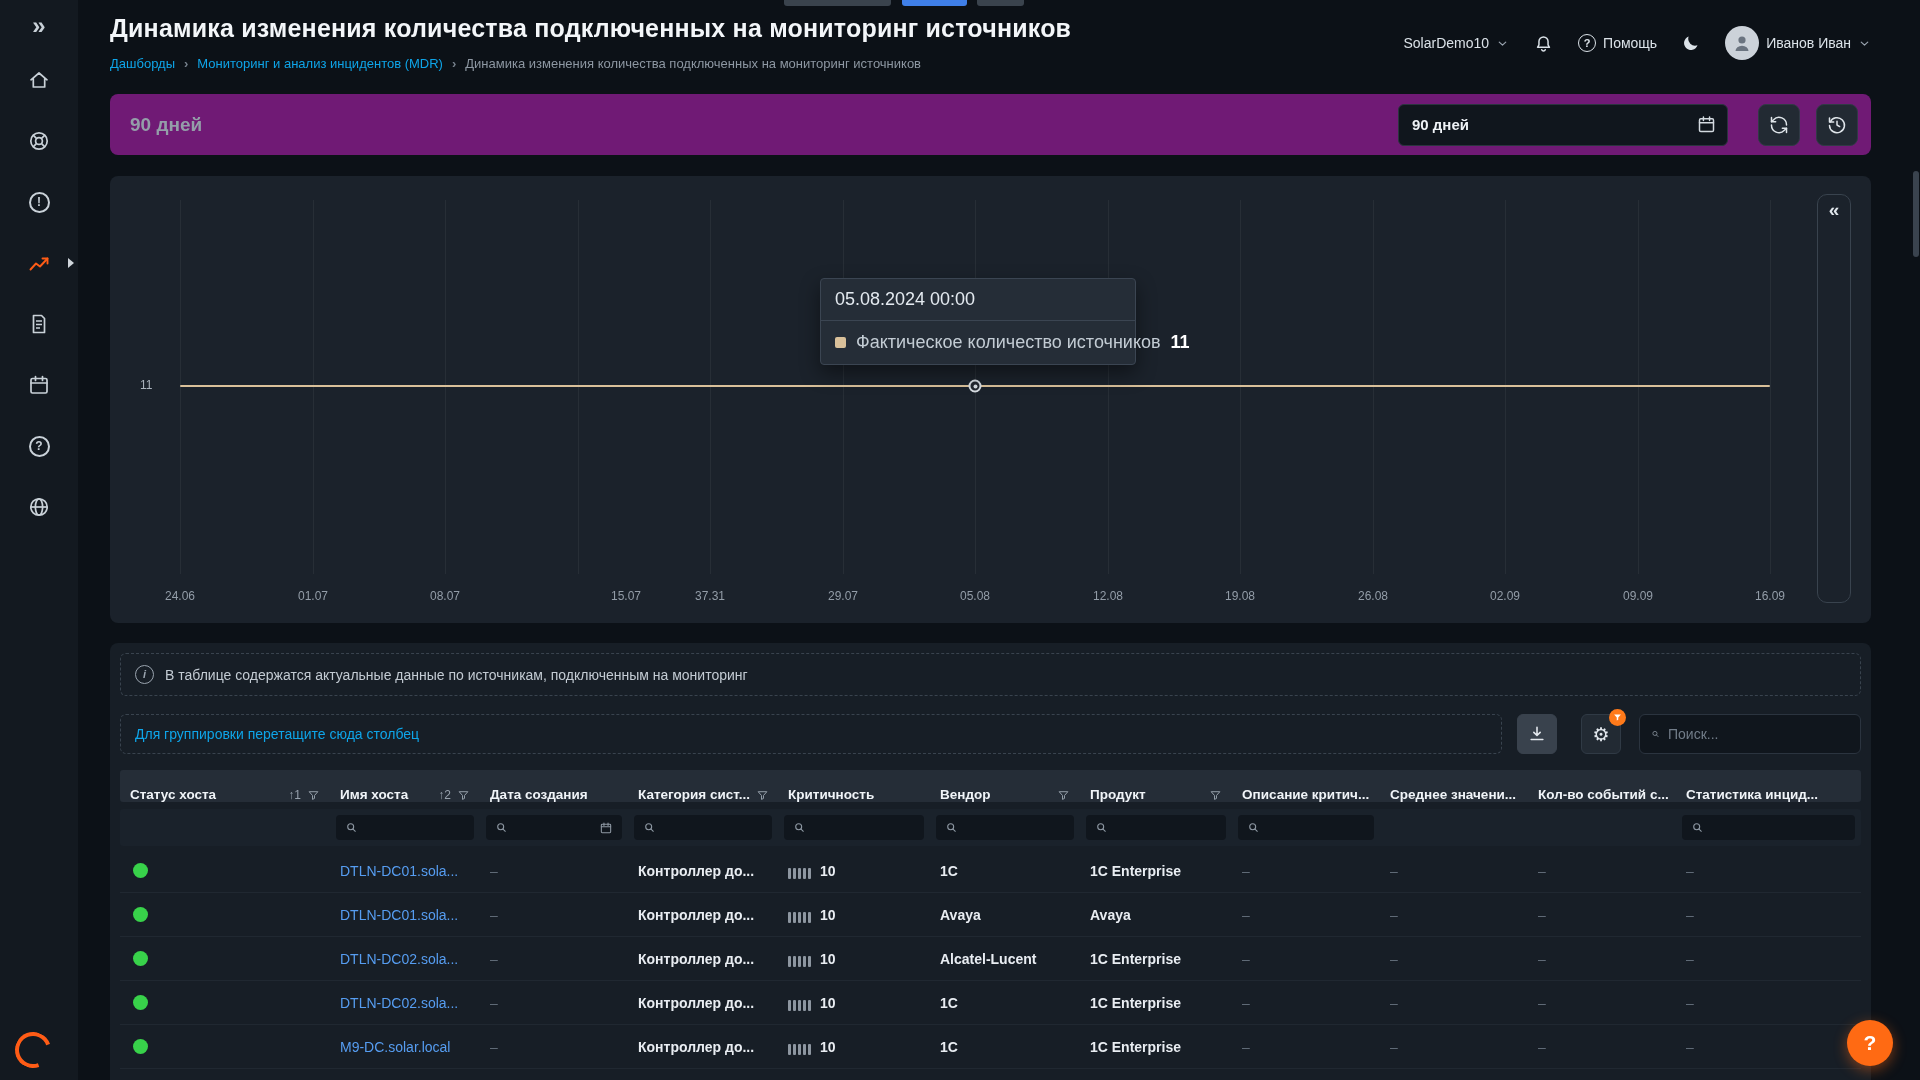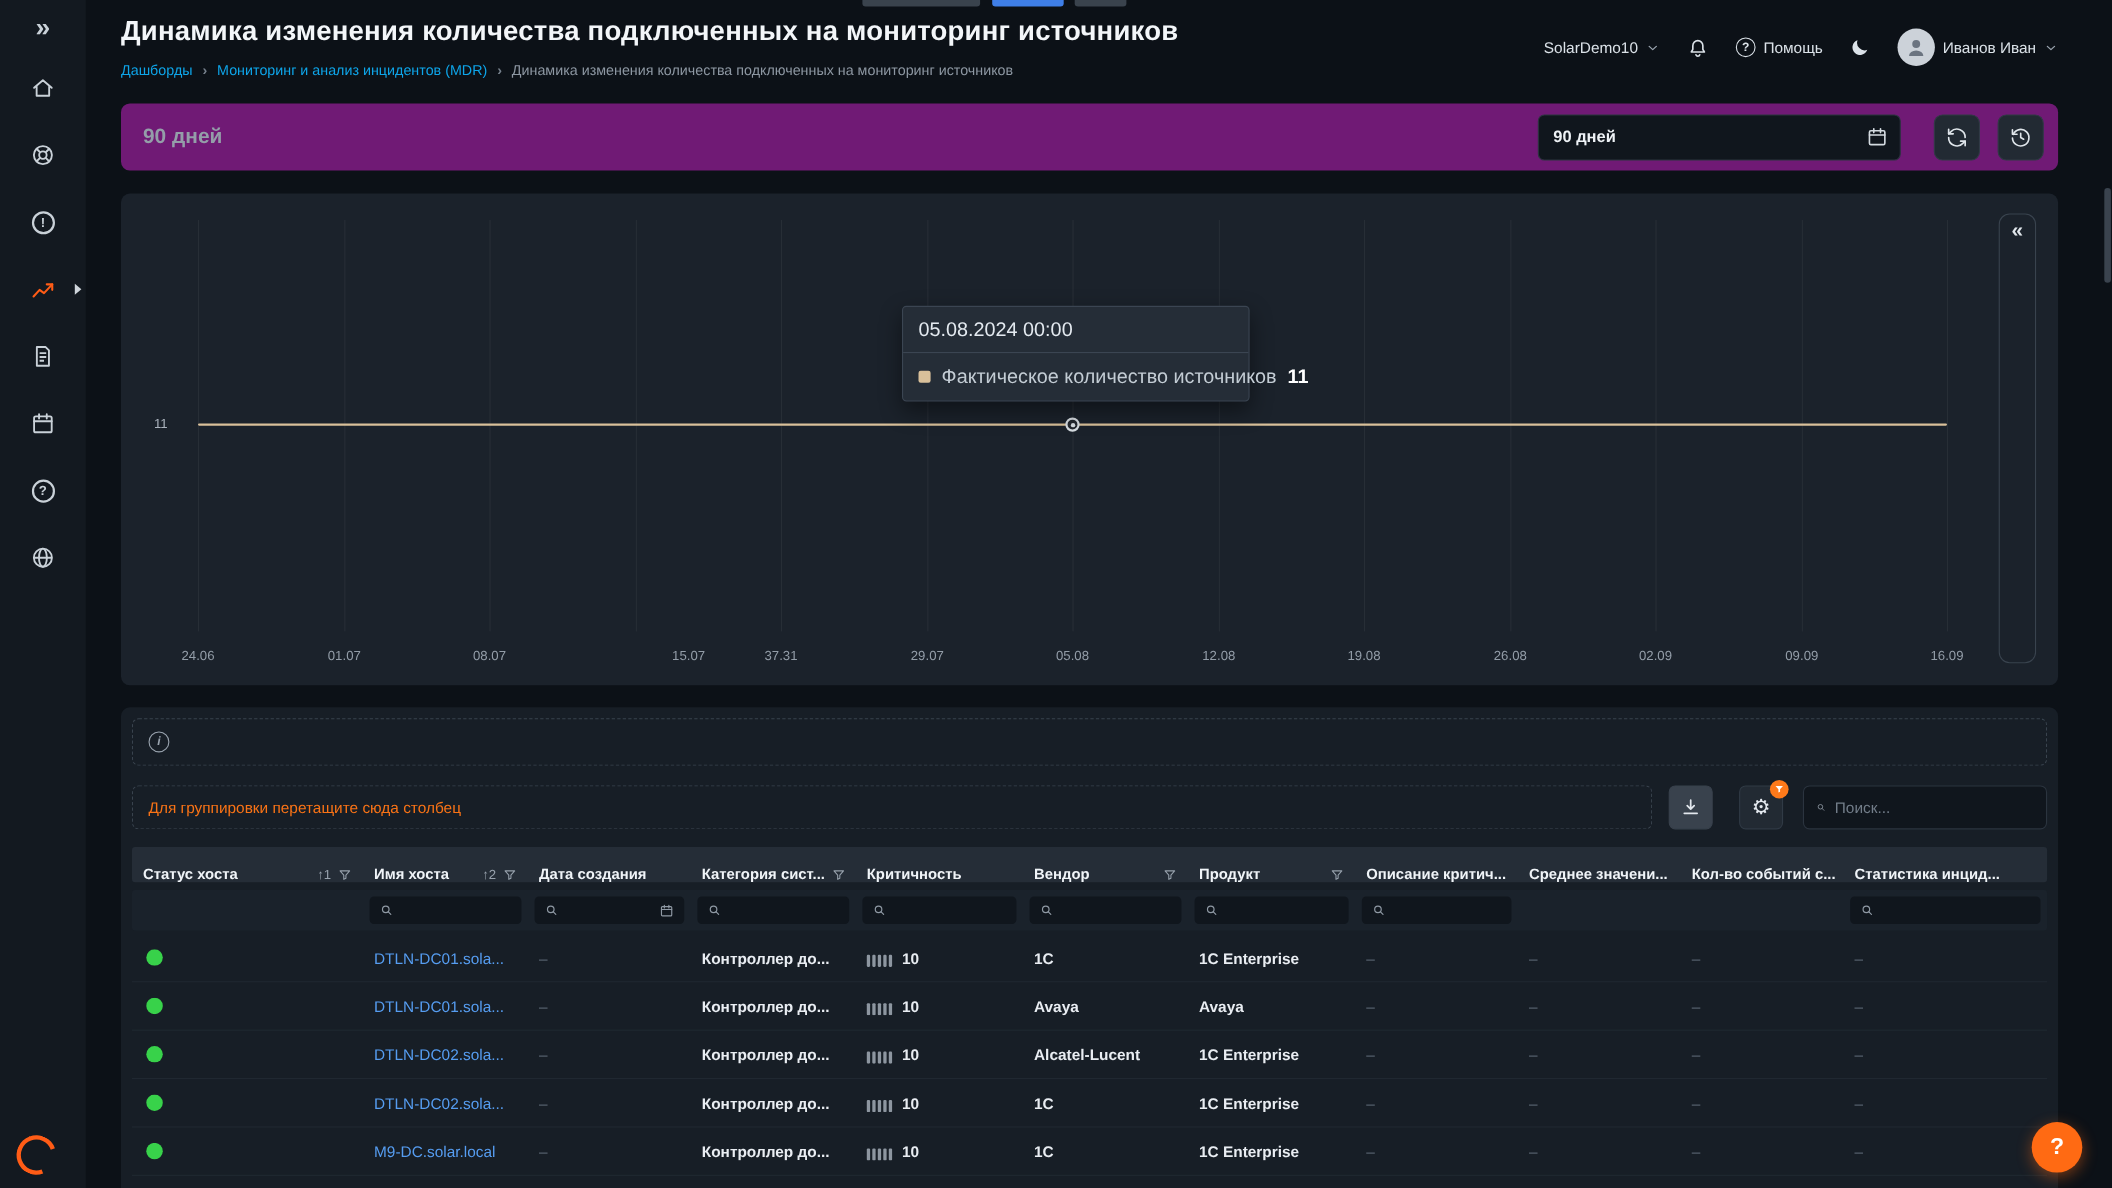--- a/index.html
+++ b/index.html
@@ -80,21 +80,21 @@
   .collapse-btn{color:#e0e6eb;font-size:19px;font-weight:bold;cursor:pointer;line-height:1}
 
   
   .table-card{margin-top:20px;background:#171e26;border-radius:8px 8px 0 0;padding:10px 10px 0;height:470px;
     --cols:210px 150px 148px 150px 152px 150px 152px 148px 148px 148px 185px}
   .info-banner{height:43px;border:1px dashed #39434e;border-radius:6px;display:flex;align-items:center;
     gap:11px;padding:0 14px;color:#c3cbd3;font-size:14px;margin-bottom:18px}
   .info-banner .glyph-circle{width:19px;height:19px;font-size:11px;border-width:1.6px;color:#9aa4af;font-style:italic}
   .group-row{display:flex;align-items:center;margin-bottom:16px}
   .group-drop{flex:1;height:40px;border:1px dashed #39434e;border-radius:6px;display:flex;align-items:center;
-    padding:0 14px;color:#f97316;font-size:14px;margin-right:15px}
+    padding:0 14px;color:#0ea5e9;font-size:14px;margin-right:15px}
   .tool-btn{position:relative;width:40px;height:40px;border-radius:6px;display:flex;align-items:center;
     justify-content:center;cursor:pointer;border:1px solid #303a45;background:#222a33;color:#e3e8ee}
   .tool-btn.solid{background:#39424d;border-color:#39424d}
   .tool-btn .gear-glyph{font-size:19px;line-height:1}
   .badge{position:absolute;top:-6px;right:-6px;width:17px;height:17px;border-radius:50%;background:#ff7a1a;
     display:flex;align-items:center;justify-content:center;color:#fff}
   .btn-gap{margin-right:24px}
   .search-box{display:flex;align-items:center;gap:8px;width:222px;height:40px;background:#10161d;
     border:1px solid #2b343f;border-radius:6px;padding:0 11px;margin-left:18px;color:#8f99a4}
   .search-box input{flex:1;background:transparent;border:none;outline:none;color:#dfe5ea;font-size:14px;font-family:inherit}
@@ -324,20 +324,21 @@
         <span class="collapse-btn">«</span>
       </div>
     </section>
 
     <section class="table-card">
 
       <div class="info-banner">
         <span class="glyph-circle">
             <span>i</span>
           </span>
+        <span>В таблице содержатся актуальные данные по источникам, подключенным на мониторинг</span>
       </div>
 
       <div class="group-row">
         <div class="group-drop">
           <span>Для группировки перетащите сюда столбец</span>
         </div>
         <button class="tool-btn solid btn-gap">
           <svg viewBox="0 0 24 24" width="20" height="20" fill="none" stroke="currentColor" stroke-width="1.9" stroke-linecap="round" stroke-linejoin="round">
               <path d="M12 4v9.5M8.2 10 12 13.8 15.8 10"></path>
               <path d="M5 18.5h14"></path>

